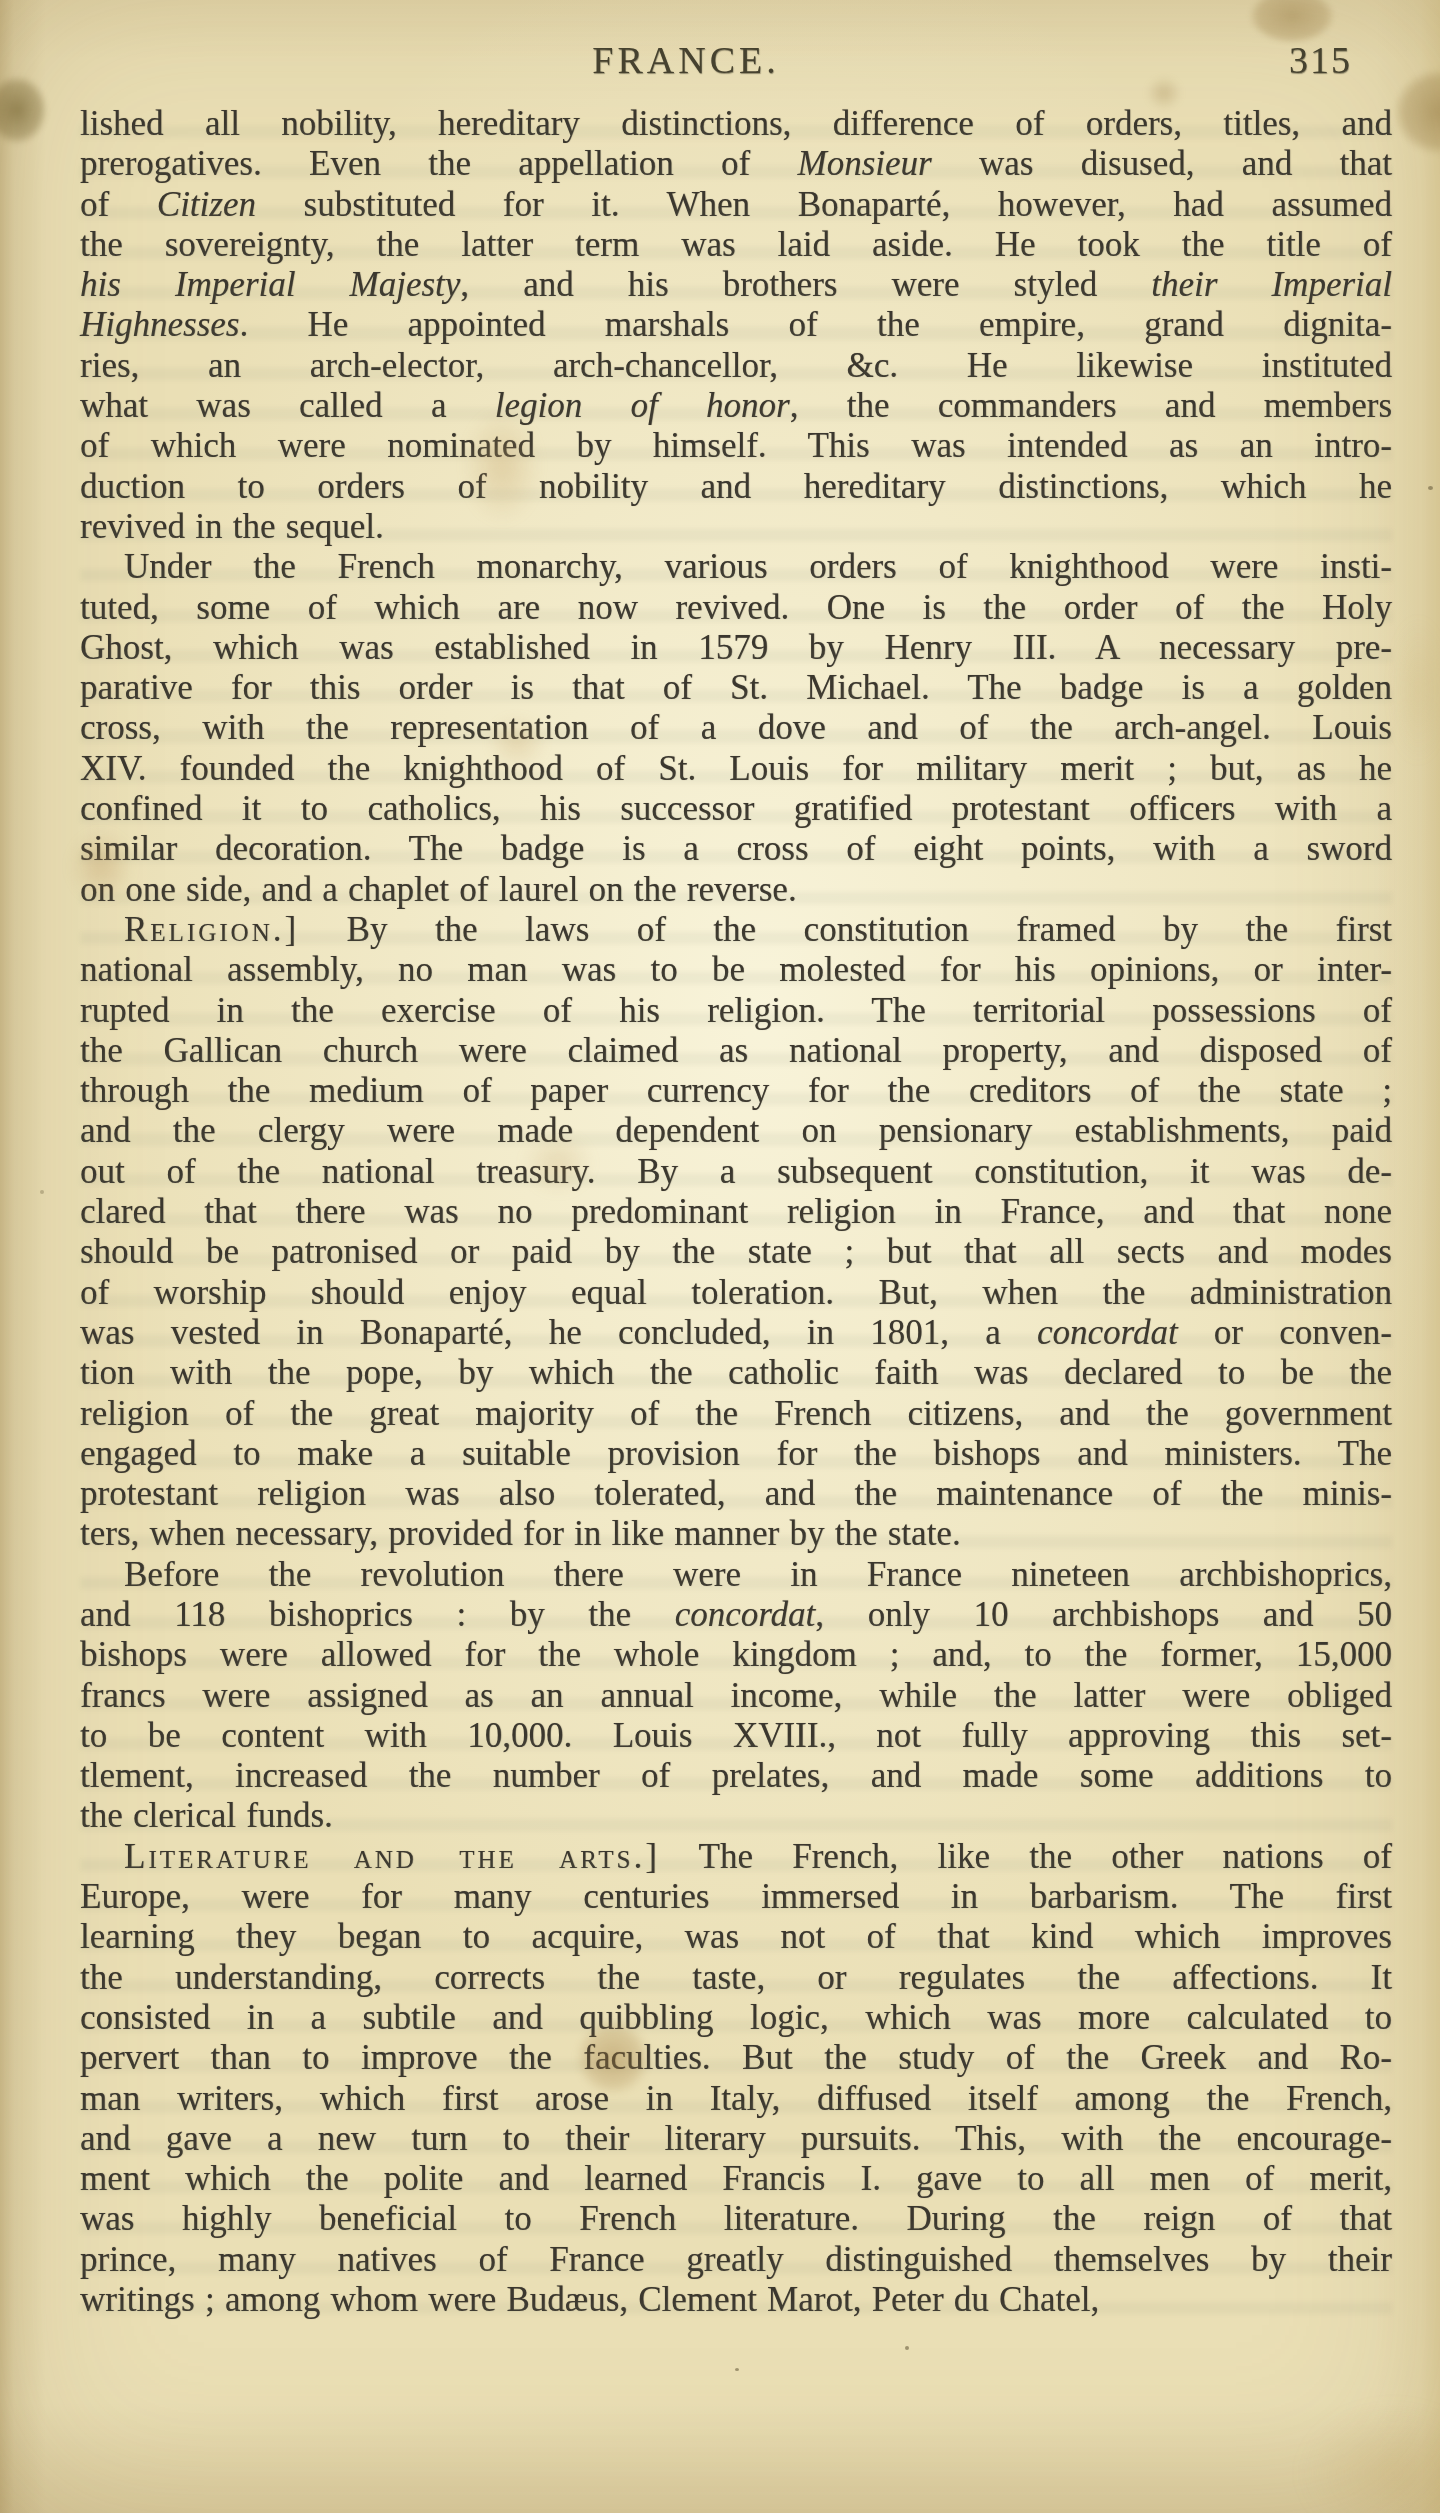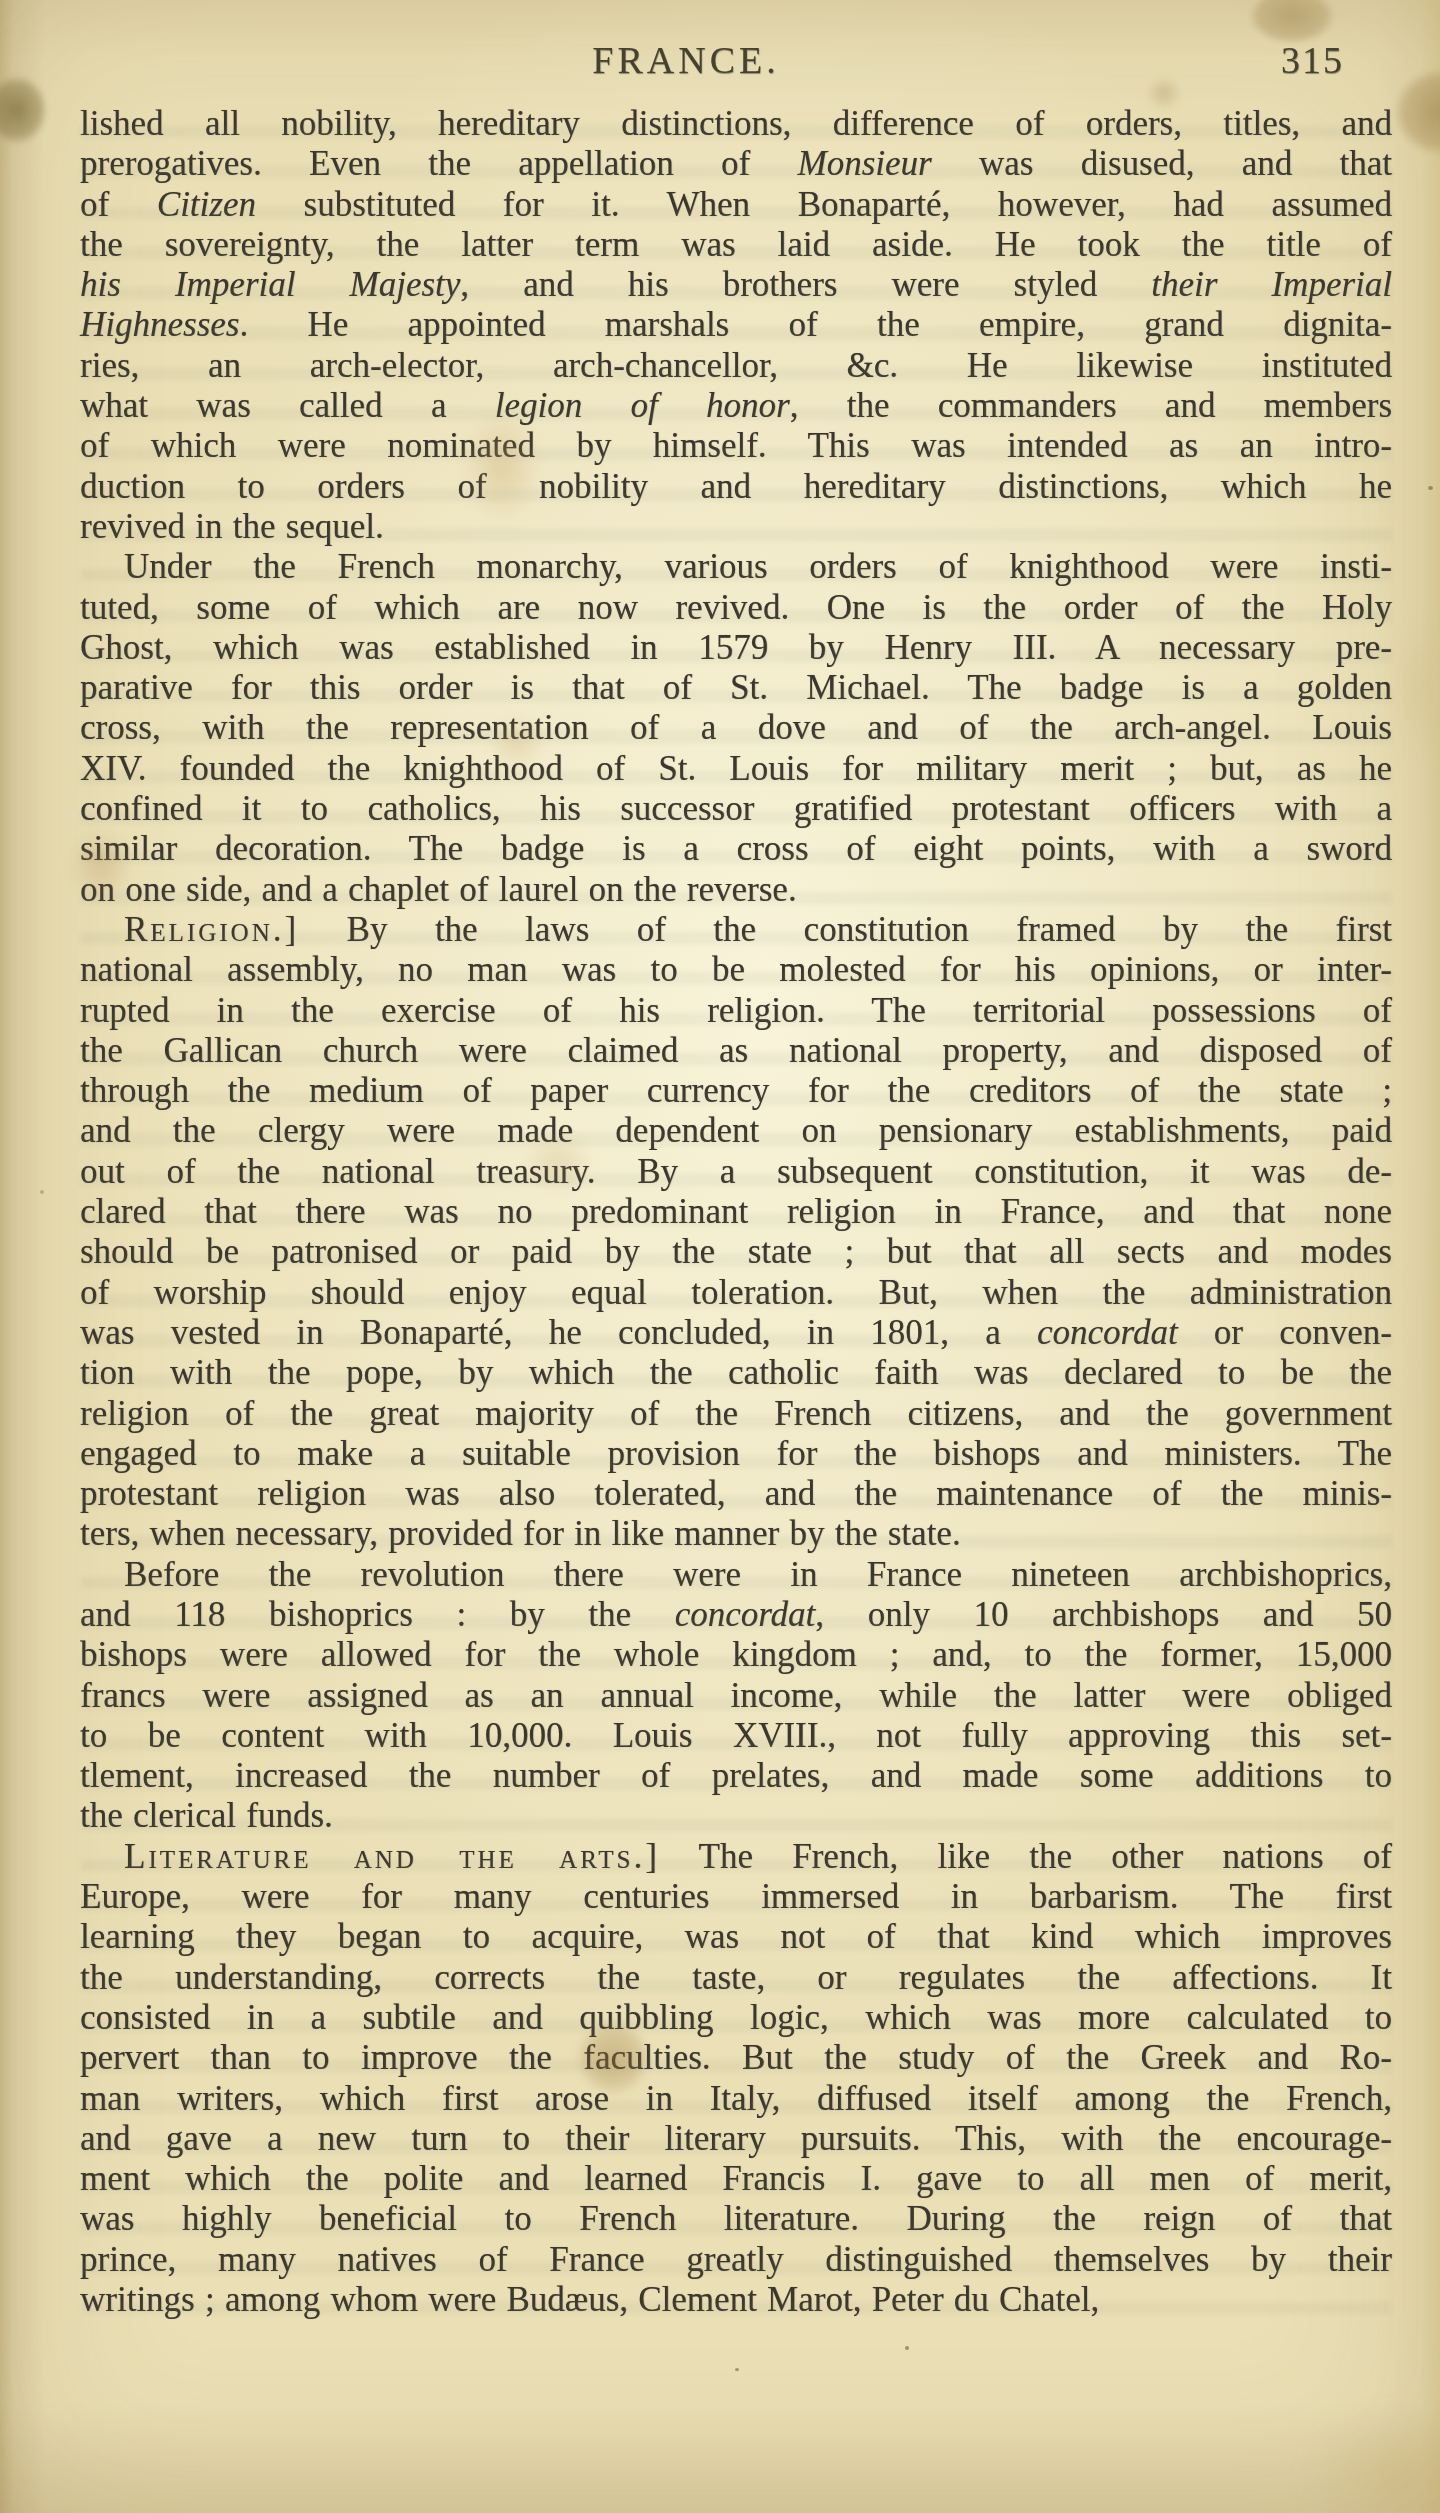--- a/index.html
+++ b/index.html
@@ -20,21 +20,21 @@
       #eadfb5;
     box-shadow: inset 0 0 170px rgba(128,98,48,0.20);
   }
   .running-head{position:absolute;top:38px;left:0;width:100%;height:50px;}
   .head-title{
     position:absolute;left:686px;transform:translateX(-50%);
     font-size:38px;letter-spacing:4px;color:#46422f;
     text-shadow:0.5px 0.5px 1px rgba(70,66,47,0.55);
   }
   .head-page{
-    position:absolute;right:96px;top:0;
+    position:absolute;right:88px;top:0;
     font-size:38px;letter-spacing:2px;color:#46422f;
     text-shadow:0.5px 0.5px 1px rgba(70,66,47,0.55);
   }
   .page-text{
     position:absolute;left:80px;top:104px;width:1312px;
     font-size:35px;line-height:40.3px;
   }
   .line{
     text-align:justify;text-align-last:justify;
     word-spacing:1.5px;

